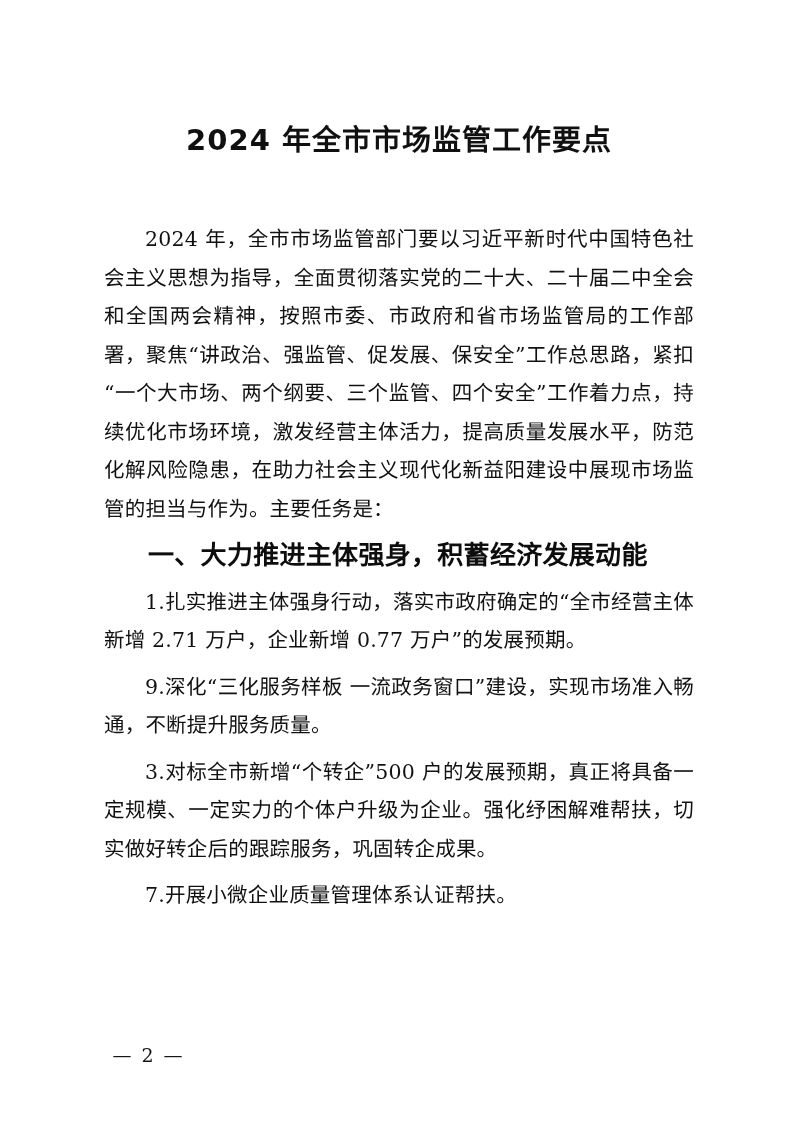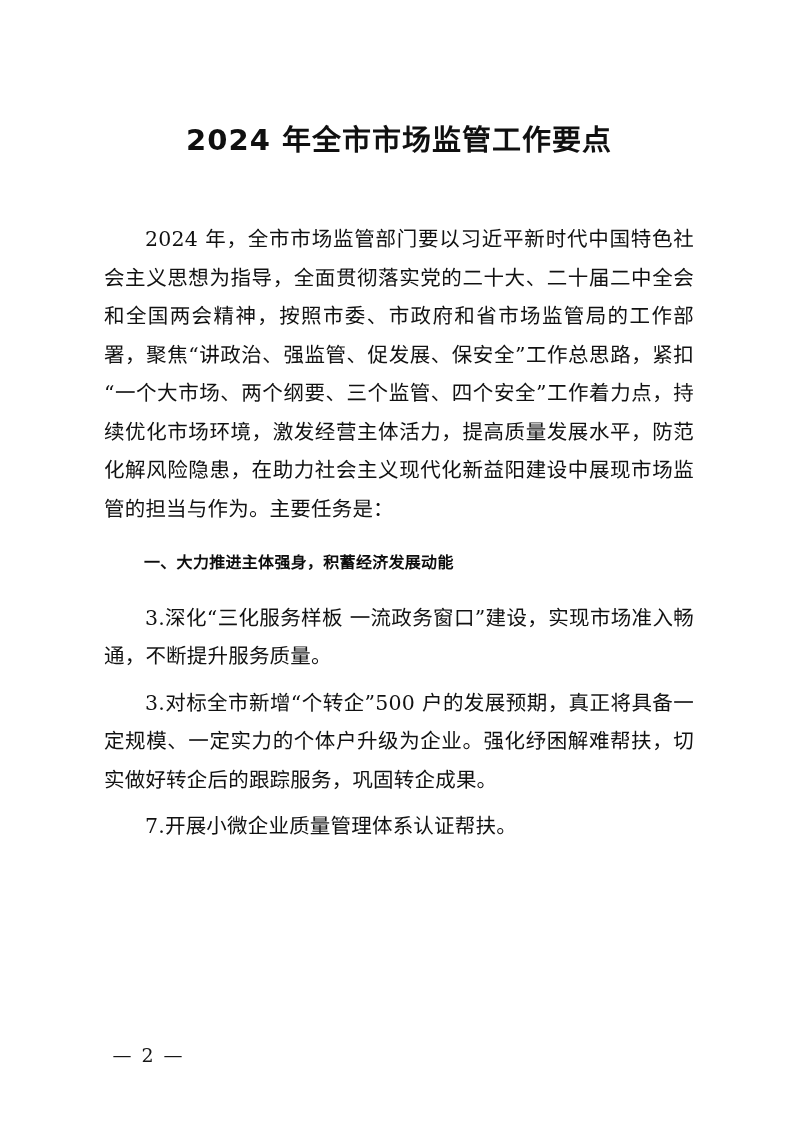--- a/index.html
+++ b/index.html
@@ -56,24 +56,24 @@
     color: #111111;
   }
 
   .para + .para {
     margin-top: 0;
   }
 
   .heading {
     font-family: "DejaVu Sans", "Liberation Sans", sans-serif;
     font-weight: bold;
-    font-size: 16px;
+    font-size: 26px;
     line-height: 38.5px;
     text-indent: 2em;
-    margin: 16px;
+    margin: 0;
     letter-spacing: 0.3px;
     color: #0d0d0d;
   }
 
   .page-number {
     position: absolute;
     left: 0;
     right: 0;
     bottom: 56px;
     text-align: center;
@@ -94,22 +94,23 @@
 <div class="page">
 
   <div class="doc-body">
 
     <h1 class="doc-title">2024 年全市市场监管工作要点</h1>
 
     <p class="para">2024 年，全市市场监管部门要以习近平新时代中国特色社会主义思想为指导，全面贯彻落实党的二十大、二十届二中全会和全国两会精神，按照市委、市政府和省市场监管局的工作部署，聚焦“讲政治、强监管、促发展、保安全”工作总思路，紧扣“一个大市场、两个纲要、三个监管、四个安全”工作着力点，持续优化市场环境，激发经营主体活力，提高质量发展水平，防范化解风险隐患，在助力社会主义现代化新益阳建设中展现市场监管的担当与作为。主要任务是：</p>
 
     <p class="heading">一、大力推进主体强身，积蓄经济发展动能</p>
 
+    <p class="para">1.扎实推进主体强身行动，落实市政府确定的“全市经营主体新增 2.71 万户，企业新增 0.77 万户”的发展预期。</p>
 
-    <p class="para">3.深化“三化服务样板  一流政务窗口”建设，实现市场准入畅通，不断提升服务质量。</p>
+    <p class="para">9.深化“三化服务样板  一流政务窗口”建设，实现市场准入畅通，不断提升服务质量。</p>
 
     <p class="para">3.对标全市新增“个转企”500 户的发展预期，真正将具备一定规模、一定实力的个体户升级为企业。强化纾困解难帮扶，切实做好转企后的跟踪服务，巩固转企成果。</p>
 
 
     <p class="para">7.开展小微企业质量管理体系认证帮扶。</p>
 
 
   </div>
 
   <div class="page-number">

